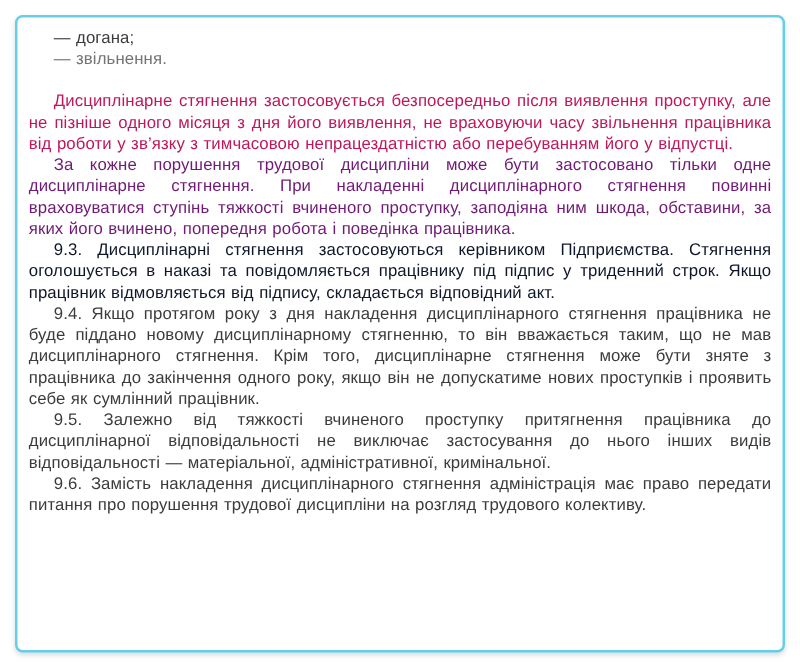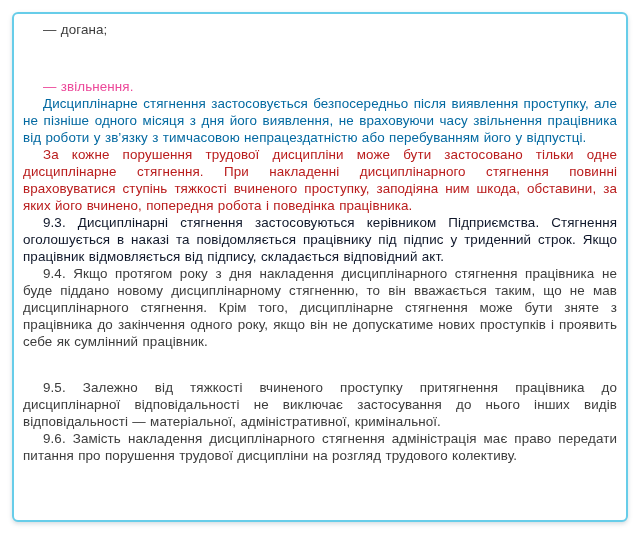--- a/index.html
+++ b/index.html
@@ -41,21 +41,21 @@
     letter-spacing: 0.1px;
     word-spacing: 0.5px;
   }
 </style>
 </head>
 <body>
 
 <div class="page">
   <div class="doc-box" style="border-color: rgb(103, 205, 233);">
       <p class="para" style="color: rgb(60, 60, 60);">— догана;</p>
-      <p class="para" style="color: #ec4899; margin-top: 40px;">— звільнення.</p>
-      <p class="para" style="color: #0369a1;">Дисциплінарне стягнення застосовується безпосередньо після виявлення проступку, але не пізніше одного місяця з дня його виявлення, не враховуючи часу звільнення працівника від роботи у зв’язку з тимчасовою непрацездатністю або перебуванням його у відпустці.</p>
-      <p class="para" style="color: #b91c1c;">За кожне порушення трудової дисципліни може бути застосовано тільки одне дисциплінарне стягнення. При накладенні дисциплінарного стягнення повинні враховуватися ступінь тяжкості вчиненого проступку, заподіяна ним шкода, обставини, за яких його вчинено, попередня робота і поведінка працівника.</p>
+      <p class="para" style="color: #737373;">— звільнення.</p>
+      <p class="para" style="color: #be185d; margin-top: 17px;">Дисциплінарне стягнення застосовується безпосередньо після виявлення проступку, але не пізніше одного місяця з дня його виявлення, не враховуючи часу звільнення працівника від роботи у зв’язку з тимчасовою непрацездатністю або перебуванням його у відпустці.</p>
+      <p class="para" style="color: #701a75;">За кожне порушення трудової дисципліни може бути застосовано тільки одне дисциплінарне стягнення. При накладенні дисциплінарного стягнення повинні враховуватися ступінь тяжкості вчиненого проступку, заподіяна ним шкода, обставини, за яких його вчинено, попередня робота і поведінка працівника.</p>
       <p class="para" style="color: #0f172a;">9.3. Дисциплінарні стягнення застосовуються керівником Підприємства. Стягнення оголошується в наказі та повідомляється працівнику під підпис у триденний строк. Якщо працівник відмовляється від підпису, складається відповідний акт.</p>
       <p class="para" style="color: rgb(60, 60, 60);">9.4. Якщо протягом року з дня накладення дисциплінарного стягнення працівника не буде піддано новому дисциплінарному стягненню, то він вважається таким, що не мав дисциплінарного стягнення. Крім того, дисциплінарне стягнення може бути зняте з працівника до закінчення одного року, якщо він не допускатиме нових проступків і проявить себе як сумлінний працівник.</p>
-      <p class="para" style="color: rgb(60, 60, 60); margin-top: 29px;">9.5. Залежно від тяжкості вчиненого проступку притягнення працівника до дисциплінарної відповідальності не виключає застосування до нього інших видів відповідальності — матеріальної, адміністративної, кримінальної.</p>
+      <p class="para" style="color: rgb(60, 60, 60);">9.5. Залежно від тяжкості вчиненого проступку притягнення працівника до дисциплінарної відповідальності не виключає застосування до нього інших видів відповідальності — матеріальної, адміністративної, кримінальної.</p>
       <p class="para" style="color: rgb(60, 60, 60);">9.6. Замість накладення дисциплінарного стягнення адміністрація має право передати питання про порушення трудової дисципліни на розгляд трудового колективу.</p>
     </div>
 </div>
 
 </body></html>

